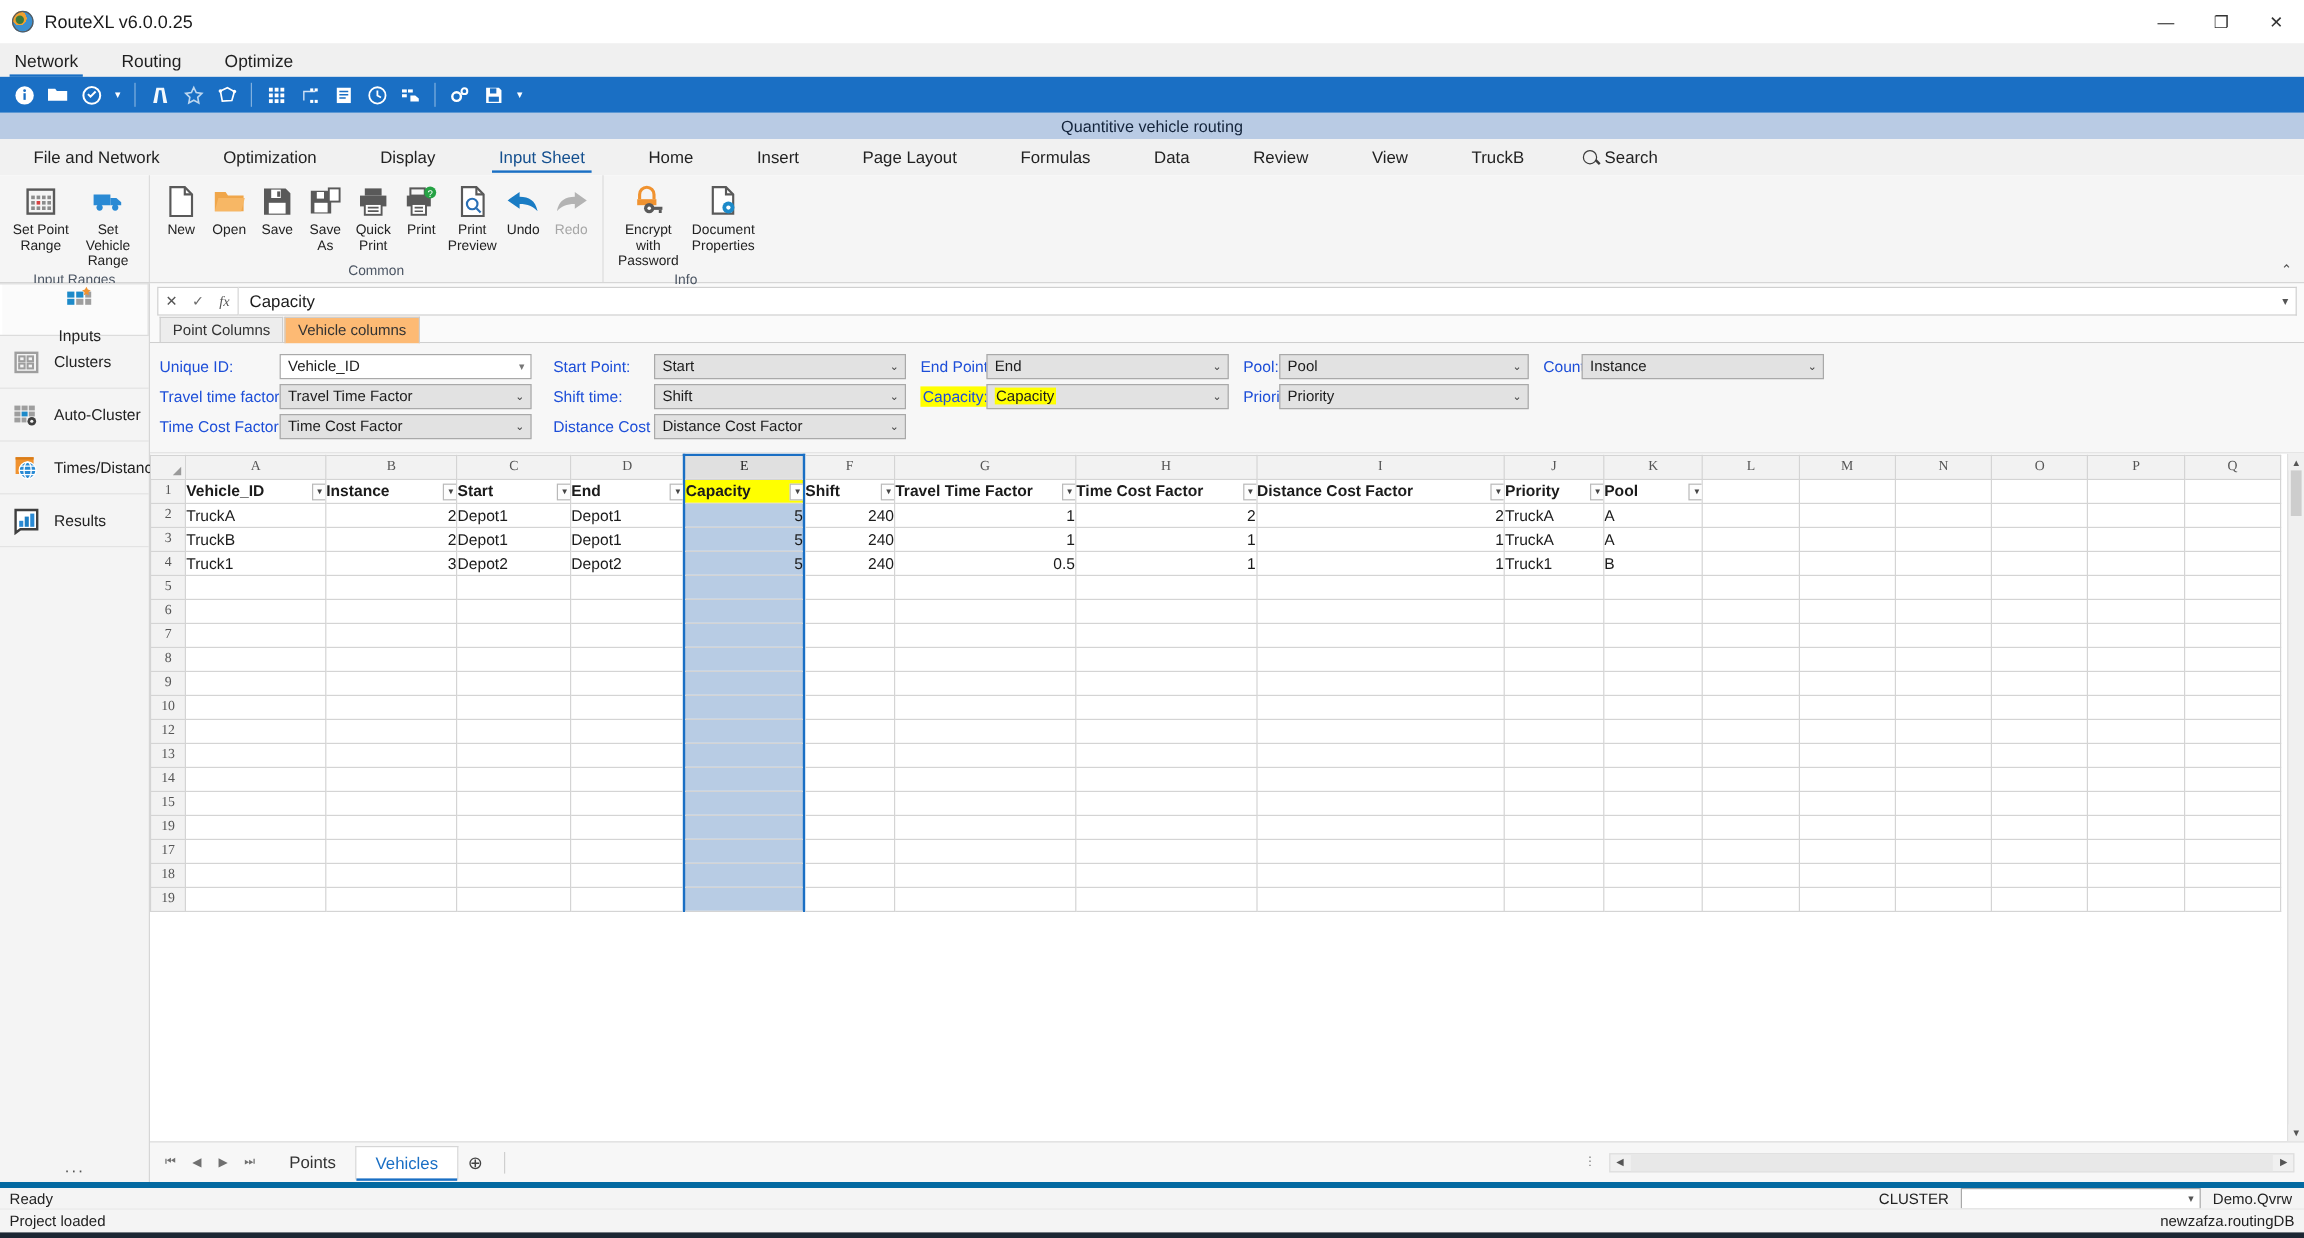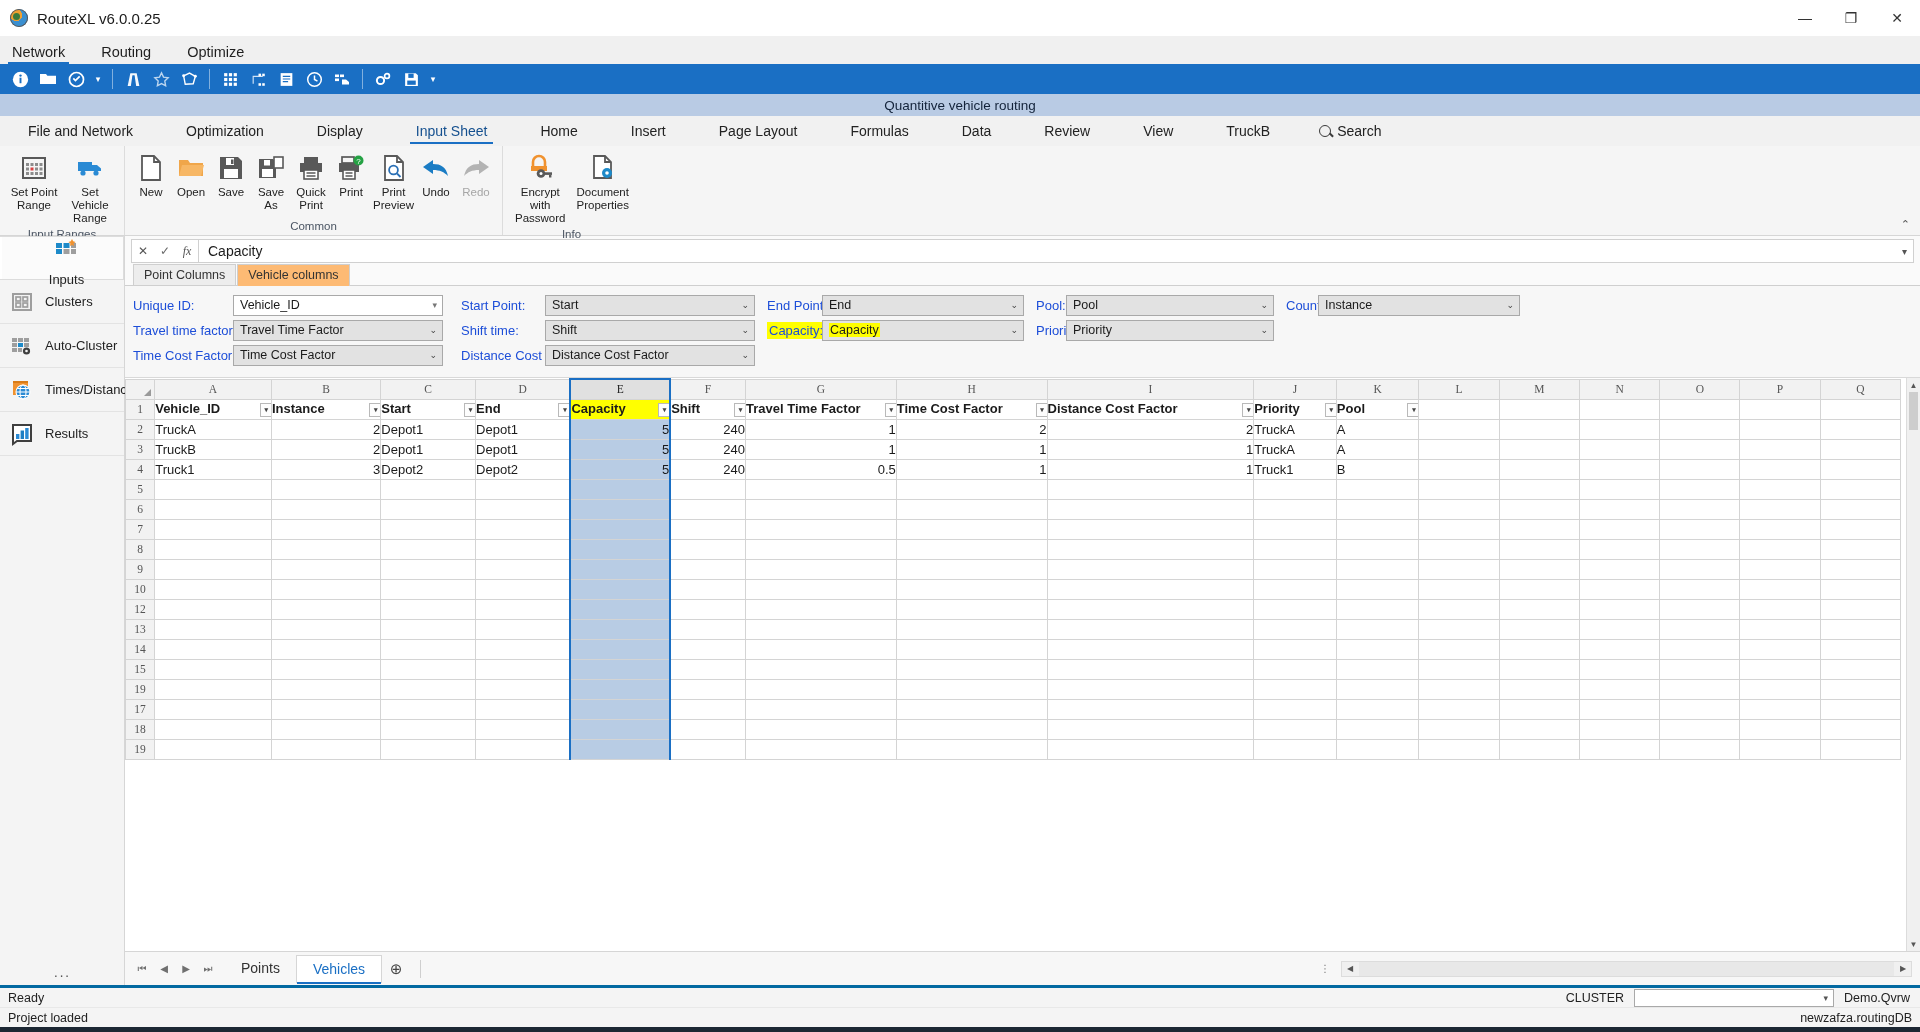--- a/index.html
+++ b/index.html
@@ -191,21 +191,21 @@
   .tabsep { width:1px; height:18px; background:#cfcfcf; margin:0 10px; }
   .hgrip { margin-left:auto; display:flex; align-items:center; gap:10px; padding-right:8px; width: 600px;}
   .grip-dots { color:#7a7a7a; font-size:10px; letter-spacing:1px; line-height:6px; }
   .hscroll { flex:1; height:16px; background:#f0f0f0; border:1px solid #dcdcdc; display:flex; align-items:center;}
   .hsc-arrow { width:16px; height:14px; display:flex; align-items:center; justify-content:center; font-size:8px; color:#555;}
   .hsc-track { flex:1; height:14px; background:#fff; margin:0 1px; }
   .hsc-thumb { height:14px; background:#e8e8e8; width:100%; }
 
   
   .statusbar {
-    height: 22px; background:#f4f4f4; border-top:3px solid #0369a1; display:flex; align-items:center;
+    height: 22px; background:#f4f4f4; border-top:5px solid #0369a1; display:flex; align-items:center;
     font-size:12.5px; color:#222; padding-left:8px; flex:0 0 22px;
   }
   .statusbar .right { margin-left:auto; display:flex; align-items:center; gap:10px; padding-right:10px;}
   .clusterbox { width:200px; height:18px; border:1px solid #a9a9a9; background:#fff; display:flex; align-items:center; }
   .clusterbox .caret { margin-left:auto; margin-right:5px; font-size:9px; color:#555;}
   .statusbar2 {
     height: 20px; background:#f4f4f4; display:flex; align-items:center;
     font-size:12.5px; color:#222; padding-left:8px; flex:0 0 20px; border-top:1px solid #e8e8e8;
   }
   .statusbar2 .right { margin-left:auto; padding-right:8px; }

